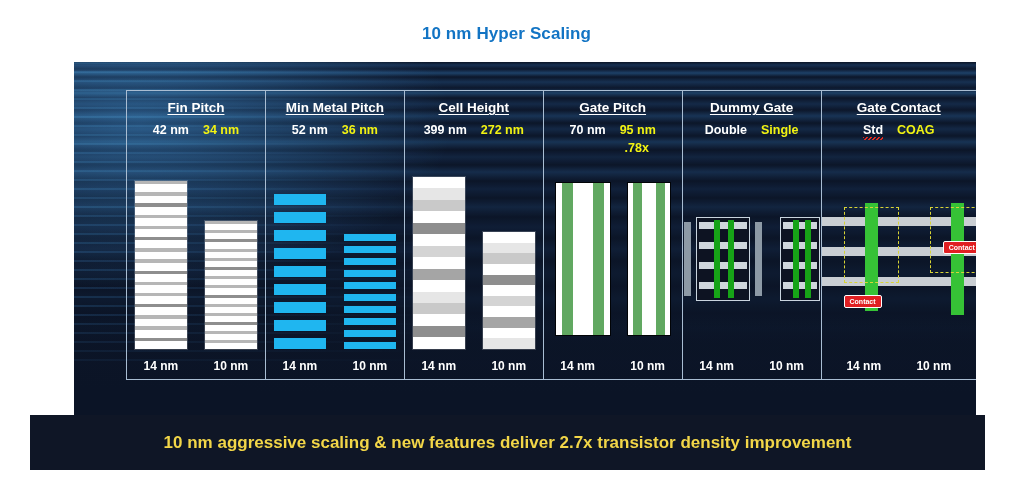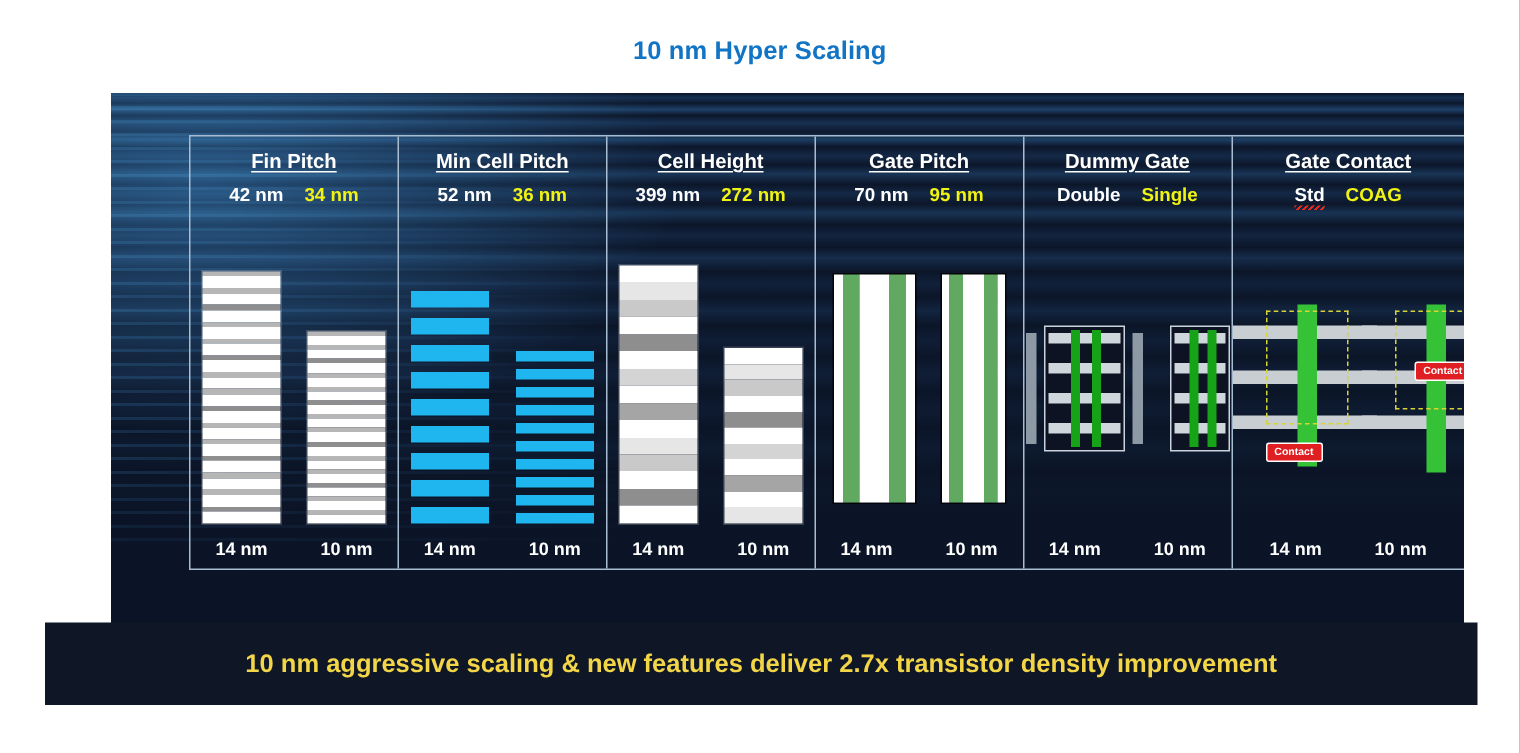--- a/index.html
+++ b/index.html
@@ -264,21 +264,21 @@
           </div>
       </div>
 
       <div class="nodes">
         <span>14 nm</span>
         <span>10 nm</span>
       </div>
     </div>
 
     <div class="col">
-      <div class="col-title">Min Cell Pitch</div>
+      <div class="col-title">Min Metal Pitch</div>
       <div class="vals">
         <span class="v-old">52 nm</span>
         <span class="v-new">36 nm</span>
       </div>
 
       <div class="gfx">
         <div class="cyanstack" id="mm14" style="height: 160px;">
             <div class="cb" style="height: 11px;"></div>
             <div class="cg" style="height: 7px;"></div>
             <div class="cb" style="height: 11px;"></div>
@@ -371,20 +371,21 @@
         <span>10 nm</span>
       </div>
     </div>
 
     <div class="col">
       <div class="col-title">Gate Pitch</div>
       <div class="vals">
         <span class="v-old">70 nm</span>
         <span class="v-new">95 nm</span>
       </div>
+      <div class="ratio">.78x</div>
 
       <div class="gfx mid">
         <div class="vblock" id="gp14">
             <div class="w" style="width: 6px;"></div>
             <div class="g" style="width: 11px;"></div>
             <div class="w" style="width: 20px;"></div>
             <div class="g" style="width: 11px;"></div>
             <div class="w" style="width: 6px;"></div>
           </div>
         <div class="vblock" id="gp10">

